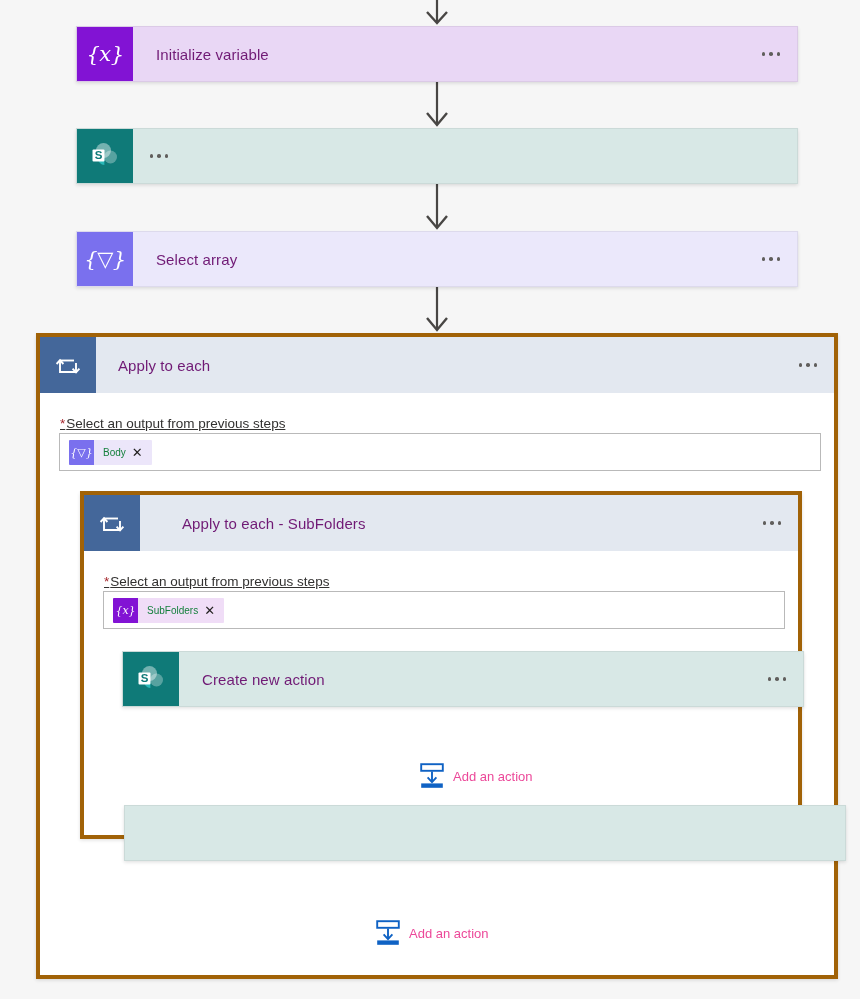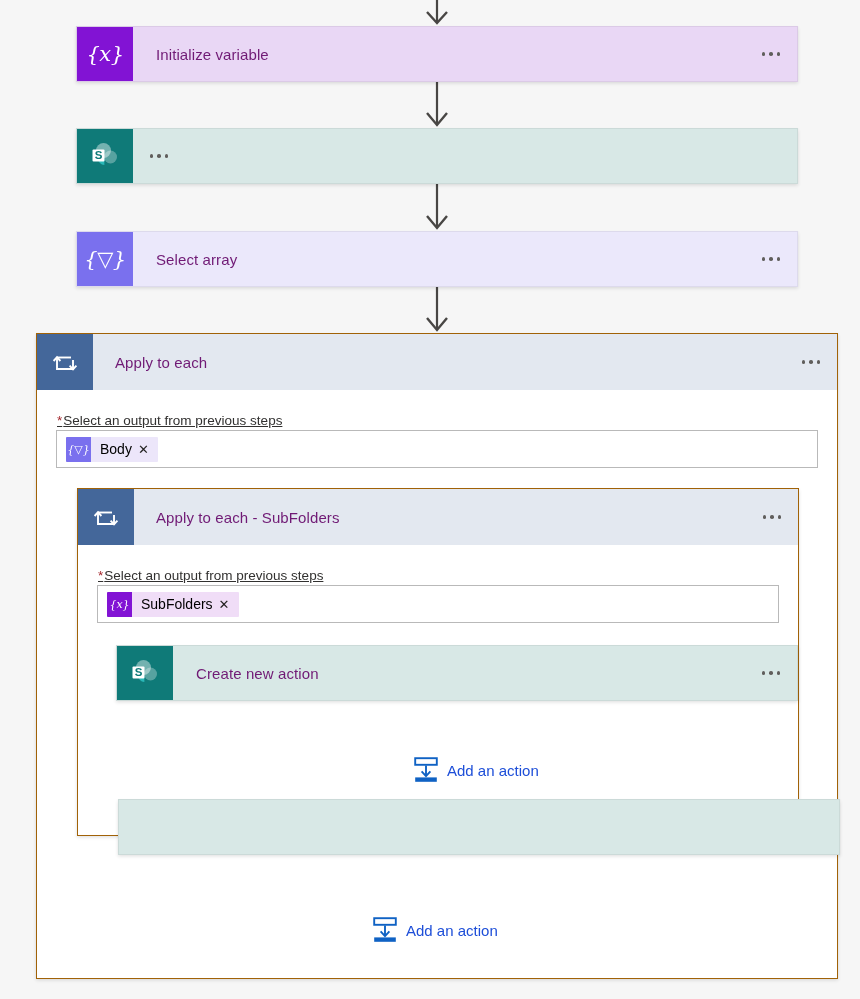--- a/index.html
+++ b/index.html
@@ -76,21 +76,21 @@
     font-style: italic;
     line-height: 1;
     letter-spacing: -0.5px;
   }
   .brace .nonital { font-style: normal; }
 
   
   .scope {
     position: absolute;
     background: #ffffff;
-    border: 1px solid #a16207;
+    border: 4px solid #a16207;
     box-shadow: 0 0.3px 0.9px rgba(0,0,0,0.10), 0 1.6px 3.6px rgba(0,0,0,0.12);
   }
   .scope-head {
     display: flex;
     align-items: stretch;
     height: 56px;
     background: #e3e8f0;
   }
 
   
@@ -125,43 +125,43 @@
     font-family: "DejaVu Serif", serif;
     font-style: italic;
     font-size: 11px;
     color: #fff;
     line-height: 1;
   }
   .token-ic.t-filter { background: #7a70ee; }
   .token-ic.t-var    { background: #8213d4; }
   .token-text {
     padding: 0 6px 0 9px;
-    font-size: 14px;
-    color: #000000;
+    font-size: 10px;
+    color: #15803d;
     white-space: nowrap;
   }
   .token-x {
     padding: 0 9px 0 0;
     font-size: 13px;
     color: #201f1e;
     cursor: pointer;
     line-height: 1;
   }
 
   
   .add-action {
     position: absolute;
     display: flex;
     align-items: center;
     gap: 9px;
     cursor: pointer;
   }
   .add-action-label {
-    font-size: 15px;
-    color: #1d4ed8;
+    font-size: 13px;
+    color: #ec4899;
     white-space: nowrap;
   }
 </style>
 </head>
 <body>
 
 <div id="canvas">
 
   <svg class="connector" width="860" height="999">
     <g stroke="#484644" stroke-width="2.2" fill="none">
@@ -256,21 +256,21 @@
 
       <div class="scope-head">
         <div class="card-icon ic-loop">
           <svg width="28" height="28" viewBox="0 0 28 28">
             <path d="M6 9.5V21h16V12" fill="none" stroke="#ffffff" stroke-width="1.9"></path>
             <path d="M6 9.5h14" fill="none" stroke="#ffffff" stroke-width="1.9"></path>
             <polyline points="2.6,13 6,9.2 9.4,13" fill="none" stroke="#ffffff" stroke-width="1.9"></polyline>
             <polyline points="18.6,17.6 22,21.4 25.4,17.6" fill="none" stroke="#ffffff" stroke-width="1.9"></polyline>
           </svg>
         </div>
-        <div class="card-title" style="padding-left:22px;">Apply to each - SubFolders</div>
+        <div class="card-title" style="padding-left:22px;margin-left:20px;">Apply to each - SubFolders</div>
         <div class="ellipsis">
           <i></i>
           <i></i>
           <i></i>
         </div>
       </div>
 
       <div class="field-label" style="left:20px; top:79px;">
         <span class="req-star">*</span><span>Select an output from previous steps</span>
       </div>

